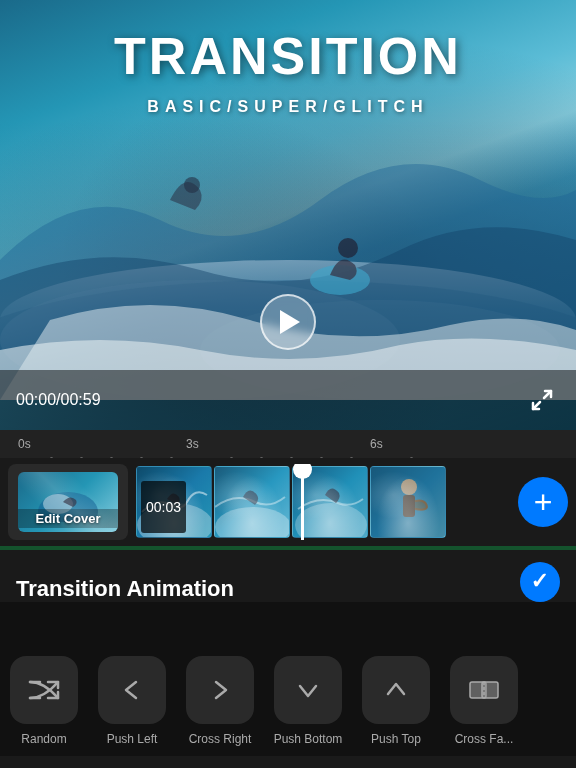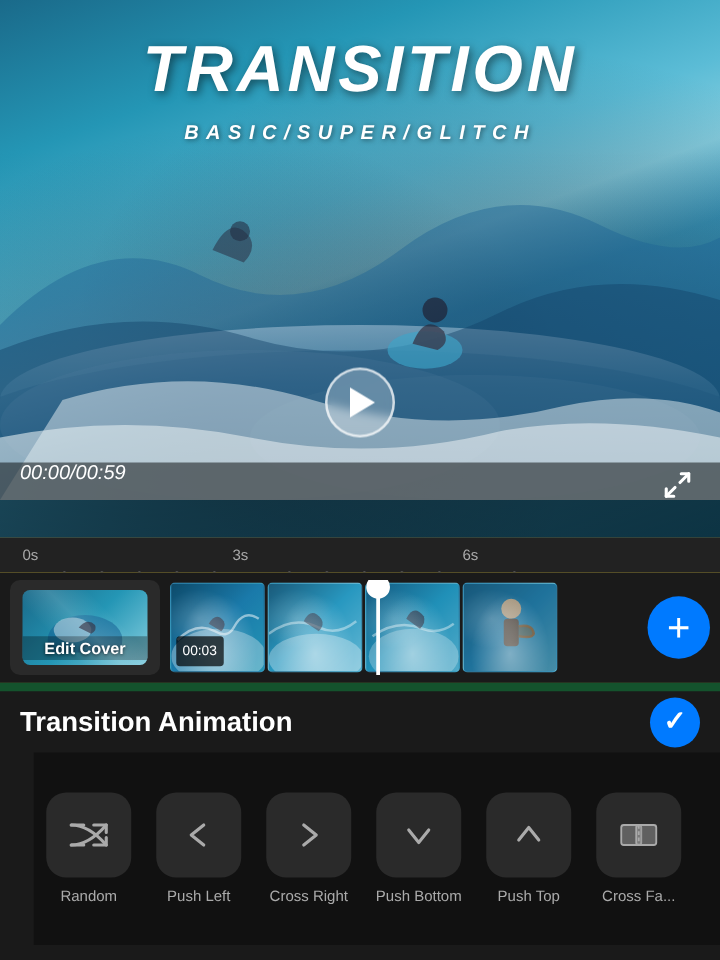--- a/index.html
+++ b/index.html
@@ -11,21 +11,20 @@
       font-family: -apple-system, BlinkMacSystemFont, 'Helvetica Neue', sans-serif;
     }
 
     
     #video-preview {
       position: relative;
       width: 576px;
       height: 430px;
       background: linear-gradient(160deg, #1a6a8a 0%, #2496b5 20%, #5bbcd6 40%, #87cfe0 50%, #3a9abf 60%, #1a6a8a 100%);
       overflow: hidden;
-      font-style: italic;
     }
 
     .video-bg-overlay {
       position: absolute;
       inset: 0;
       background:
         radial-gradient(ellipse at 70% 60%, rgba(30,60,80,0.5) 0%, transparent 60%),
         radial-gradient(ellipse at 30% 80%, rgba(10,40,60,0.4) 0%, transparent 50%);
     }
 
@@ -99,20 +98,21 @@
     }
 
     
     .video-bottom-bar {
       position: absolute;
       bottom: 0;
       left: 0; right: 0;
       height: 60px;
       background: rgba(0,0,0,0.5);
       display: flex;
+      align-items: center;
       justify-content: space-between;
       padding: 0 16px;
     }
     .time-display {
       color: #fff;
       font-size: 16px;
       font-weight: 500;
       font-variant-numeric: tabular-nums;
     }
     .fullscreen-btn {
@@ -124,21 +124,21 @@
       cursor: pointer;
     }
     .fullscreen-icon-svg {
       width: 24px;
       height: 24px;
     }
 
     
     #timeline-area {
       width: 576px;
-      background: #fde047;
+      background: #a16207;
     }
 
     .timeline-ruler {
       height: 28px;
       background: #222;
       display: flex;
       align-items: center;
       padding: 0 10px;
       position: relative;
       overflow: hidden;
@@ -265,22 +265,22 @@
         radial-gradient(ellipse at 50% 80%, rgba(255,255,255,0.4) 0%, transparent 60%),
         radial-gradient(ellipse at 30% 40%, rgba(255,255,255,0.2) 0%, transparent 40%);
     }
 
     .clip-time-badge {
       position: absolute;
       bottom: 4px;
       left: 4px;
       background: rgba(0,0,0,0.7);
       color: #fff;
-      font-size: 11px;
-      padding: 6px 5px;
+      font-size: 14px;
+      padding: 18px 5px;
       border-radius: 3px;
       z-index: 2;
     }
 
     
     .playhead {
       position: absolute;
       top: 0;
       width: 3px;
       height: 100%;
@@ -315,24 +315,24 @@
       font-size: 28px;
       color: #fff;
       font-weight: 300;
     }
 
     
     #transition-header {
       height: 56px;
       background: #1a1a1a;
       display: flex;
-      align-items: center;
+      align-items: flex-end;
       justify-content: space-between;
       padding: 0 16px;
-      border-top: 7px solid #14532d;
+      border-top: 4px solid #14532d;
     }
     .transition-label {
       color: #fff;
       font-size: 22px;
       font-weight: 700;
     }
     .checkmark-btn {
       width: 40px;
       height: 40px;
       background: #007aff;
@@ -347,24 +347,23 @@
       font-size: 22px;
       font-weight: 700;
       margin-top: -2px;
     }
 
     
     #transition-options {
       height: 154px;
       background: #111;
       display: flex;
-      align-items: center;
+      align-items: flex-end;
       overflow-x: auto;
       scrollbar-width: none;
-      margin-left: 27px;
     }
     #transition-options::-webkit-scrollbar { display: none; }
 
     .transition-option {
       display: flex;
       flex-direction: column;
       align-items: center;
       justify-content: flex-end;
       min-width: 88px;
       padding: 10px 8px;

